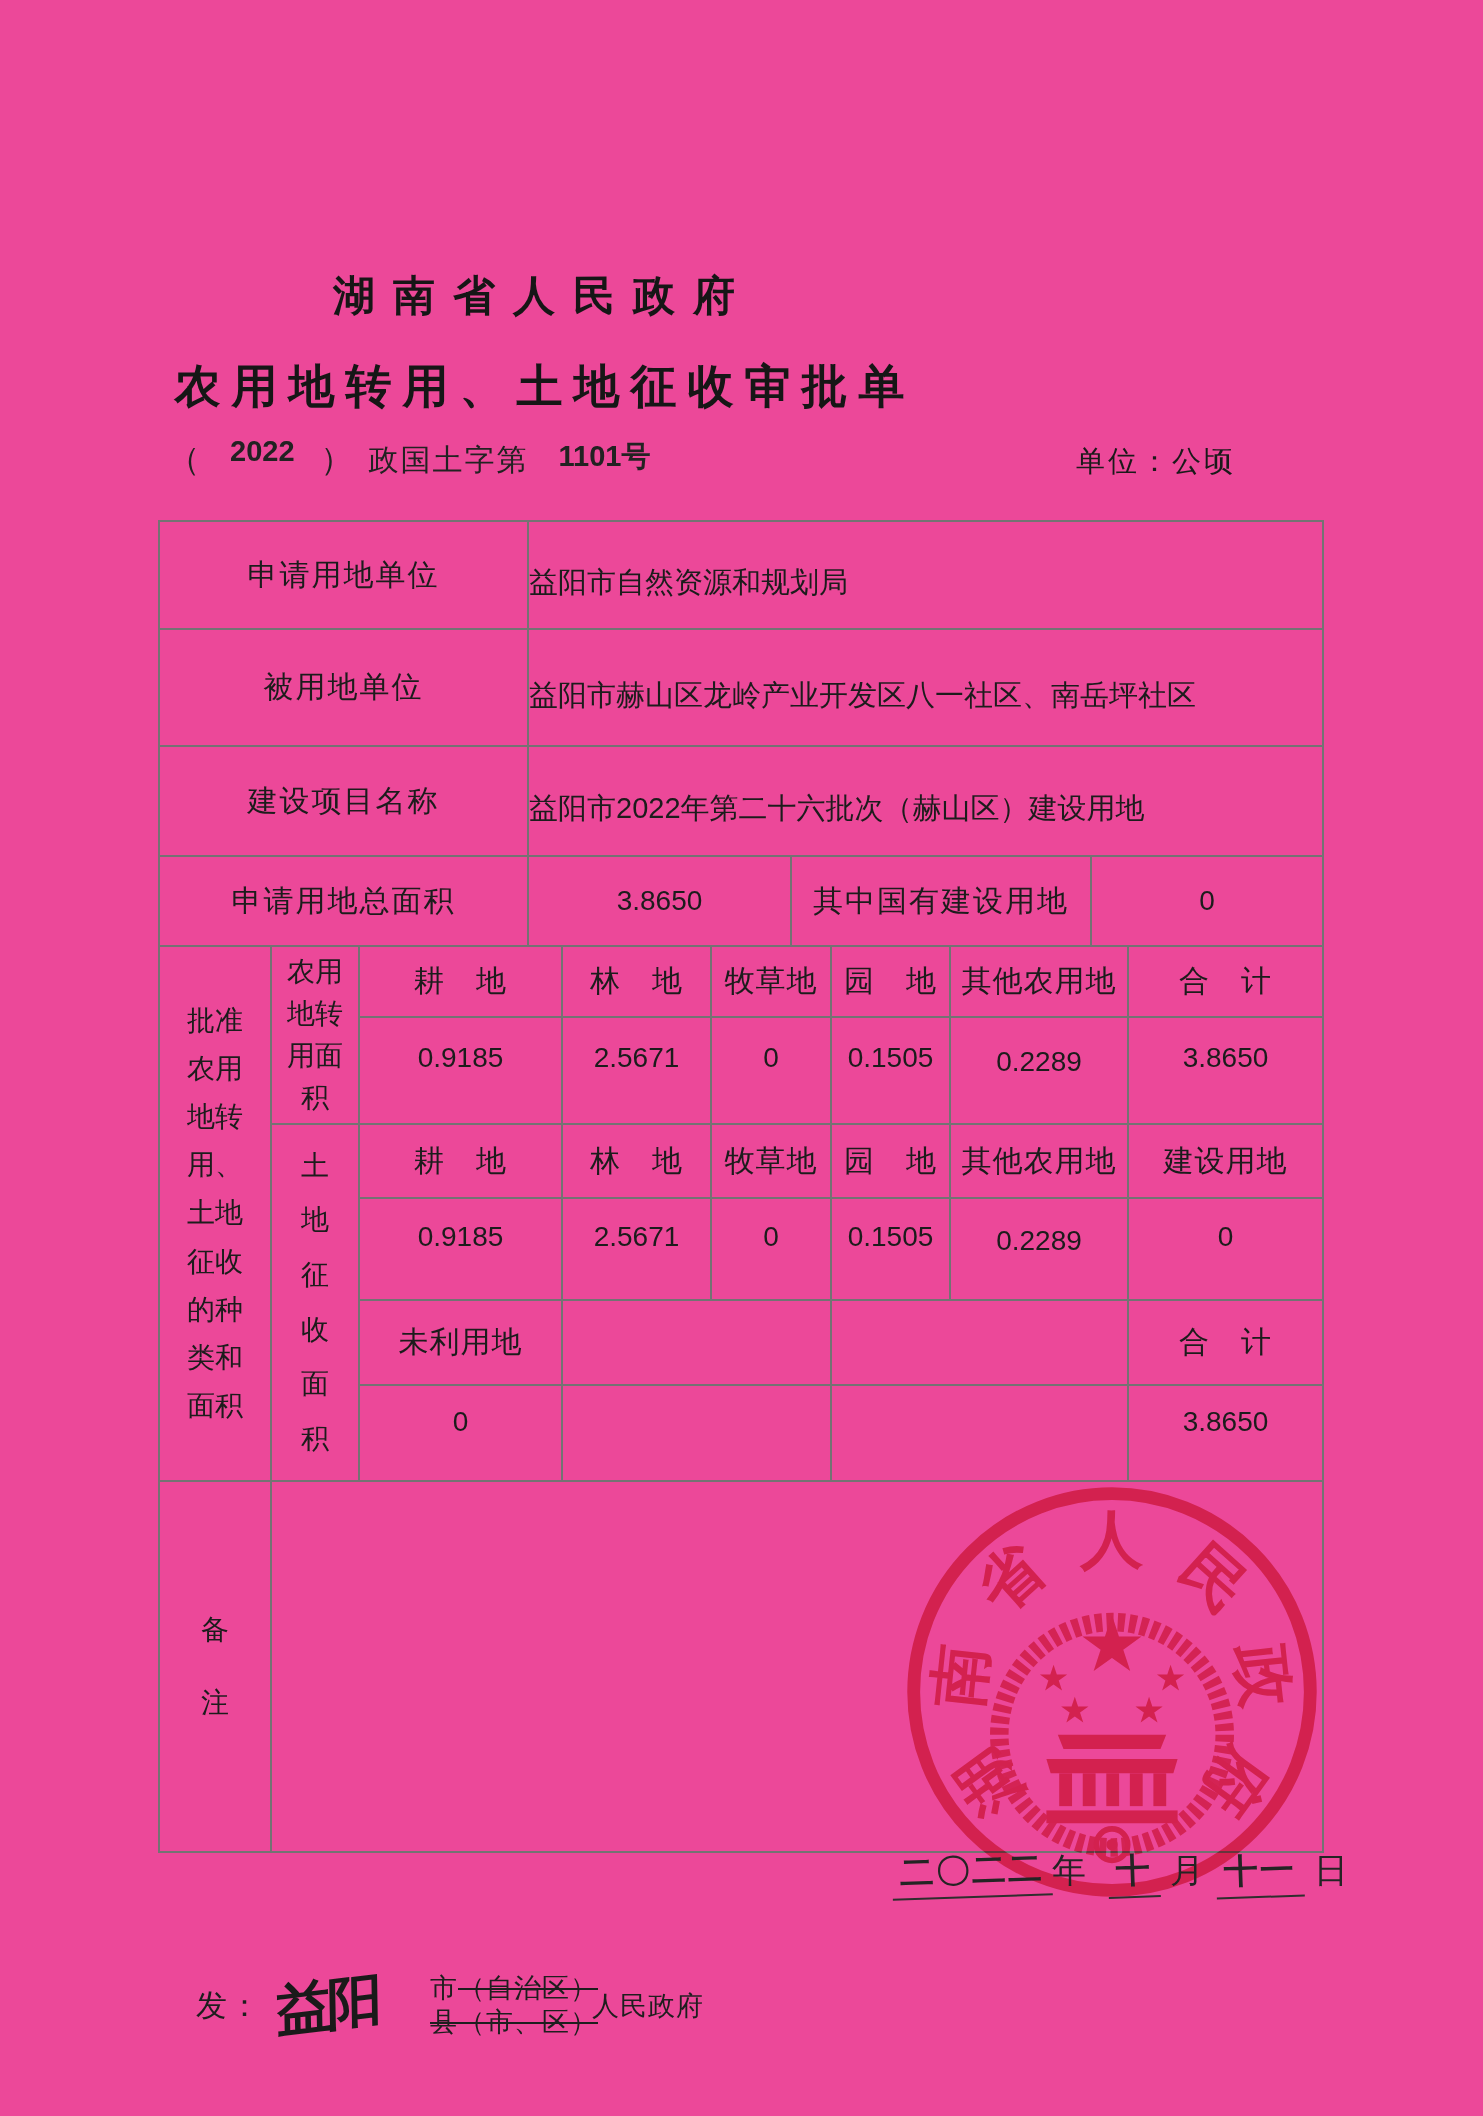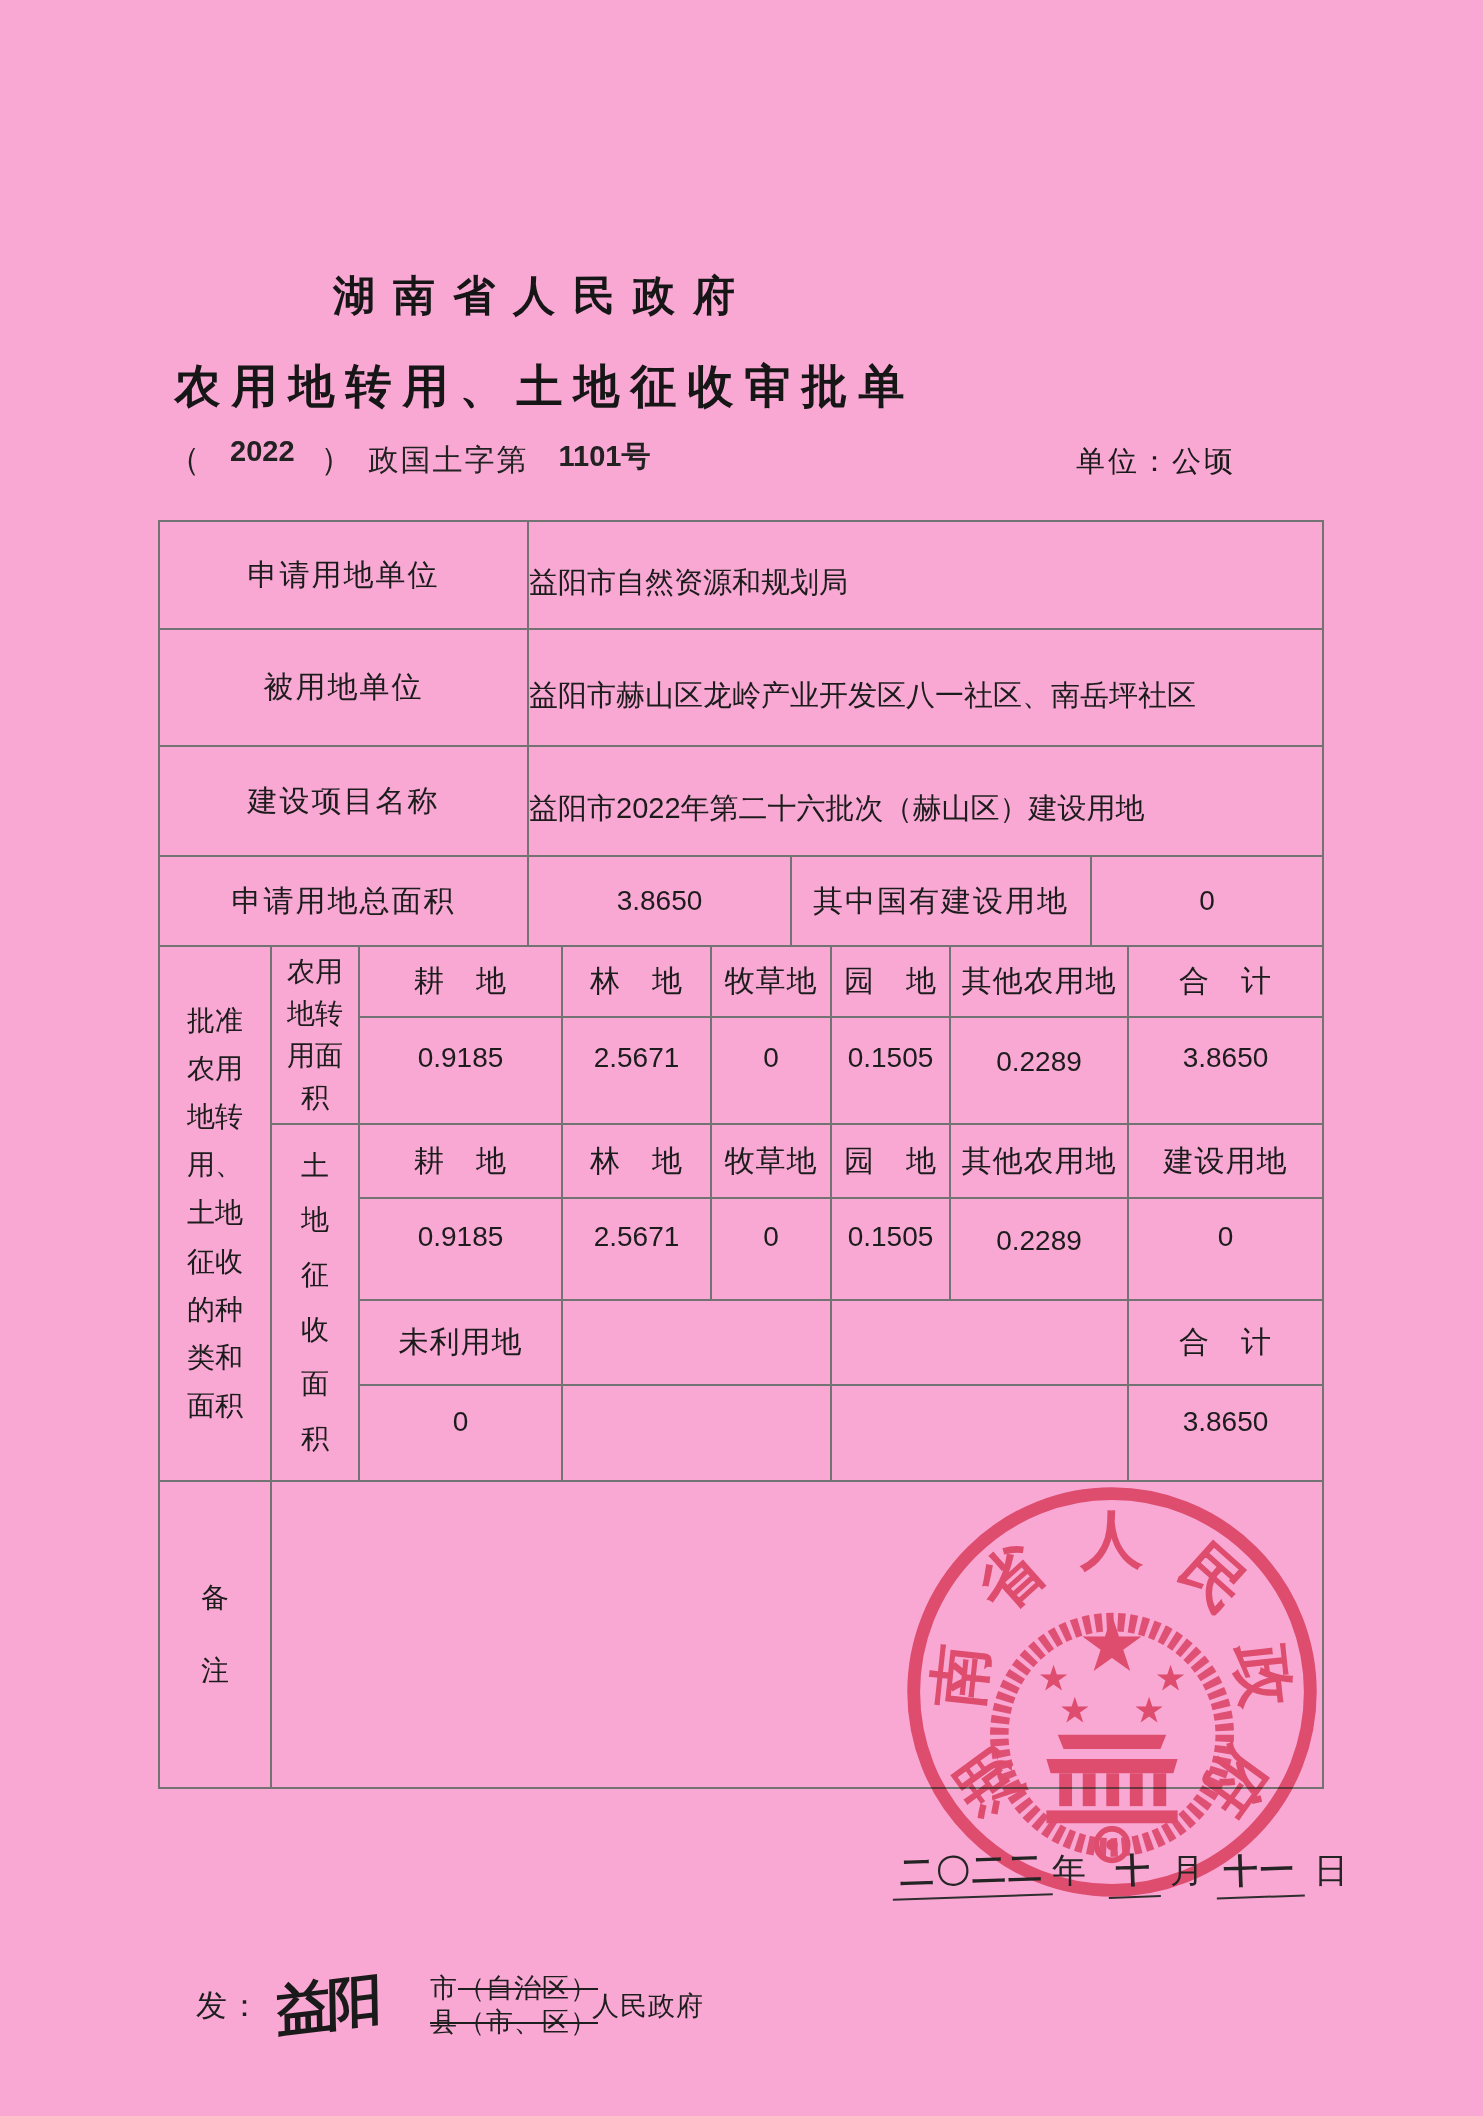--- a/index.html
+++ b/index.html
@@ -1,19 +1,19 @@
 <!DOCTYPE html>
 <html><head>
 <meta charset="utf-8">
 <style>
   html,body{margin:0;padding:0;background:#9a9a9a;}
   .page{
     position:relative;
     width:1483px;height:2116px;
-    background:#f9a8d4;
+    background:#ec4899;
     margin:0 auto;
     overflow:hidden;
     color:#1e1e1e;
     font-family:"Liberation Serif","DejaVu Serif",serif;
   }
 
   .title1{
     position:absolute;left:158px;top:268px;width:770px;
     text-align:center;font-size:42px;font-weight:bold;
     letter-spacing:18px;color:#161616;
@@ -218,21 +218,21 @@
       <td colspan="2"></td>
       <td colspan="2"></td>
       <td class="hdr">合　计</td>
     </tr>
     <tr style="height:96px">
       <td class="num" style="vertical-align:top;padding-top:20px;">0</td>
       <td colspan="2"></td>
       <td colspan="2"></td>
       <td class="num" style="vertical-align:top;padding-top:20px;">3.8650</td>
     </tr>
-    <tr style="height:307px">
+    <tr style="height:371px">
       <td>
         <div class="vtext w1b">备注</div>
       </td>
       <td colspan="7"></td>
     </tr>
   </tbody>
     </table>
 
   <div class="seal">
     <svg viewBox="0 0 300 300" xmlns="http://www.w3.org/2000/svg">

